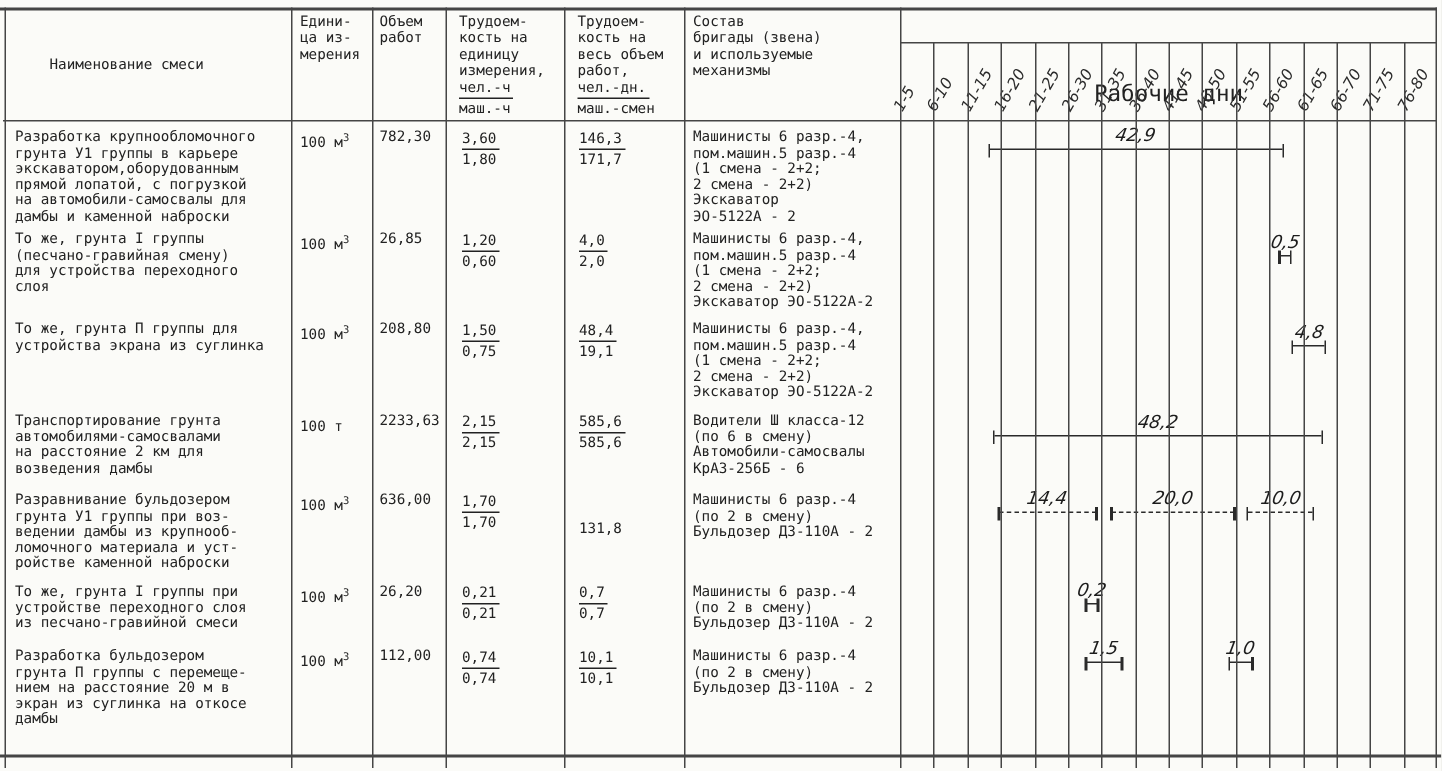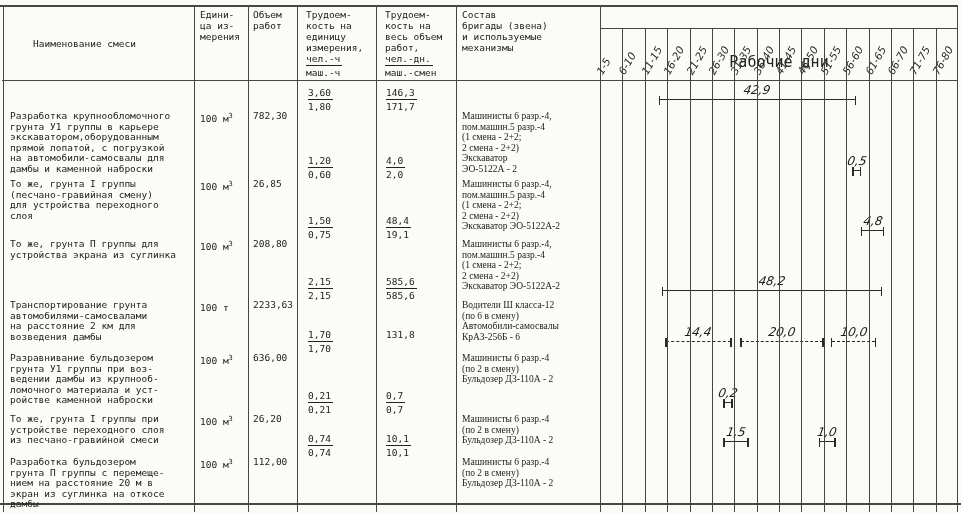--- a/index.html
+++ b/index.html
@@ -3,41 +3,41 @@
 <meta charset="utf-8">
 <style>
   html,body{margin:0;padding:0;background:#e9e9e6;}
   .sheet{
     position:relative;width:961px;height:514px;background:#fbfbf8;
     font-family:"DejaVu Sans Mono","Liberation Mono",monospace;
     color:#222;overflow:hidden;
   }
   .vline{position:absolute;width:1px;background:#454545;}
   .hline{position:absolute;height:1px;background:#454545;}
-  .txt{position:absolute;white-space:pre-line;font-size:9.5px;line-height:10.6px;margin-top:24px;}
+  .txt{position:absolute;white-space:pre-line;font-size:9.5px;line-height:10.6px;}
   .hdr{position:absolute;white-space:pre-line;font-size:9.5px;line-height:11px;}
   .days-title{position:absolute;left:600px;top:9px;width:358px;text-align:center;font-size:15px;margin-top:44px;}
   .daylabel{
     position:absolute;font-family:"DejaVu Sans",sans-serif;font-style:italic;
     font-size:10.5px;white-space:nowrap;height:13px;line-height:13px;
     transform:rotate(-60deg);transform-origin:0 100%;color:#2b2b2b;
   }
   .row{position:absolute;left:0;width:961px;height:0;}
   .cell{position:absolute;top:0;}
   .c-name{left:10px;width:182px;}
   .c-unit{left:200px;font-size:9.5px;}
   .c-unit sup{font-size:7px;}
   .c-vol{left:253px;}
   .c-lu{left:308px;}
   .c-lt{left:386px;}
-  .c-br{left:462px;width:136px;font-family:Liberation Serif, serif;}
+  .c-br{left:462px;width:136px;}
   .frac{font-size:9.5px;line-height:11px;}
   .frac .top{display:inline-block;border-bottom:1px solid #222;padding:0 2px 1px 0;}
   .frac .bot{display:block;padding-top:1px;}
-  .frac.single .top{border-bottom:none;}
+  .frac.single .top{border-bottom:none;margin-top:18px;}
   .bar-layer{position:absolute;left:0;width:961px;height:0;}
   .gbar{position:absolute;height:0;border-top:1.5px solid #2a2a2a;}
   .gbar.dashed{border-top-style:dashed;}
   .gbar::before,.gbar::after{content:"";position:absolute;top:-4.5px;width:1.5px;height:9px;background:#2a2a2a;}
   .gbar::before{left:-1px;}
   .gbar::after{right:-1px;}
   .gbar .lbl{
     position:absolute;left:50%;bottom:3px;transform:translateX(-50%) skewX(-10deg);
     font-family:"DejaVu Sans",sans-serif;font-style:italic;font-size:12px;
     white-space:nowrap;color:#1c1c1c;

